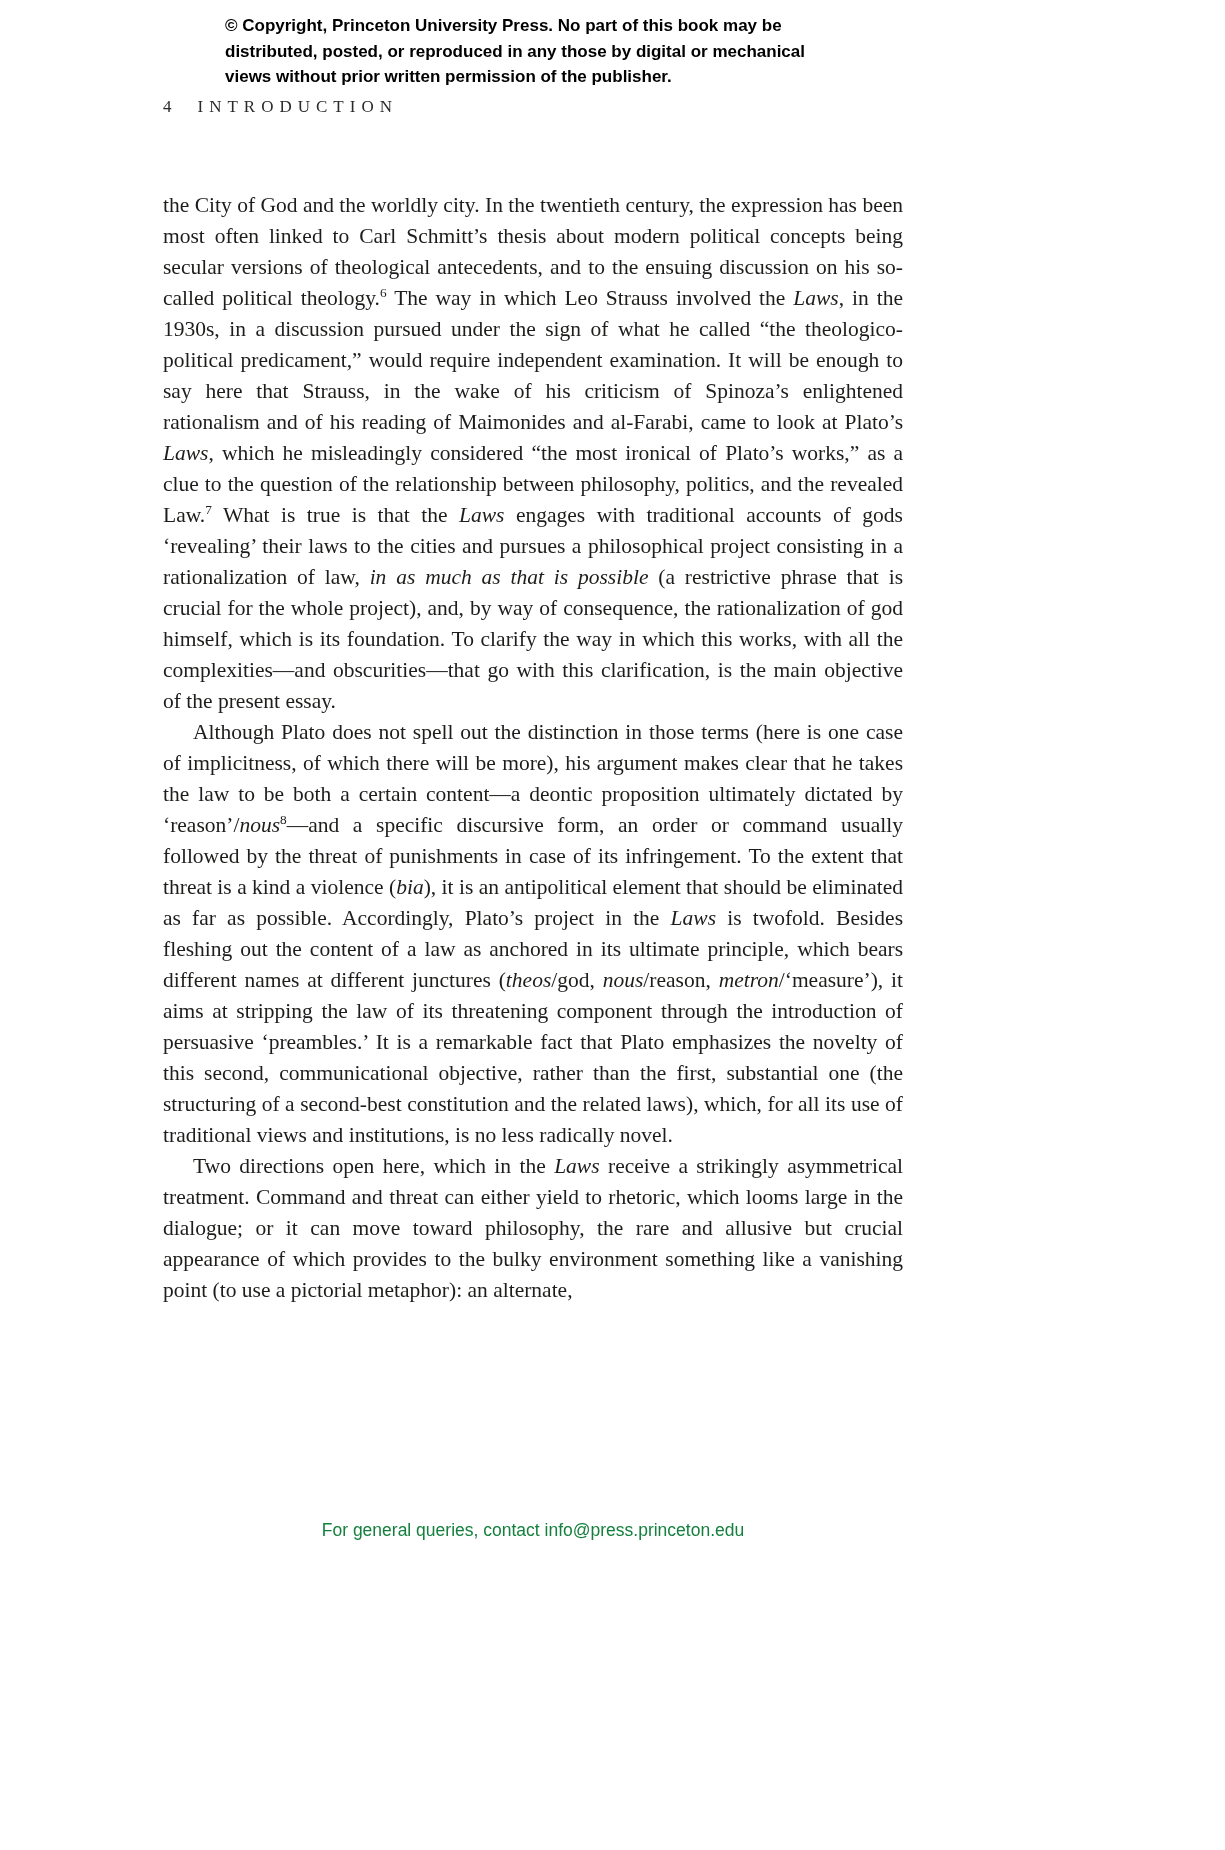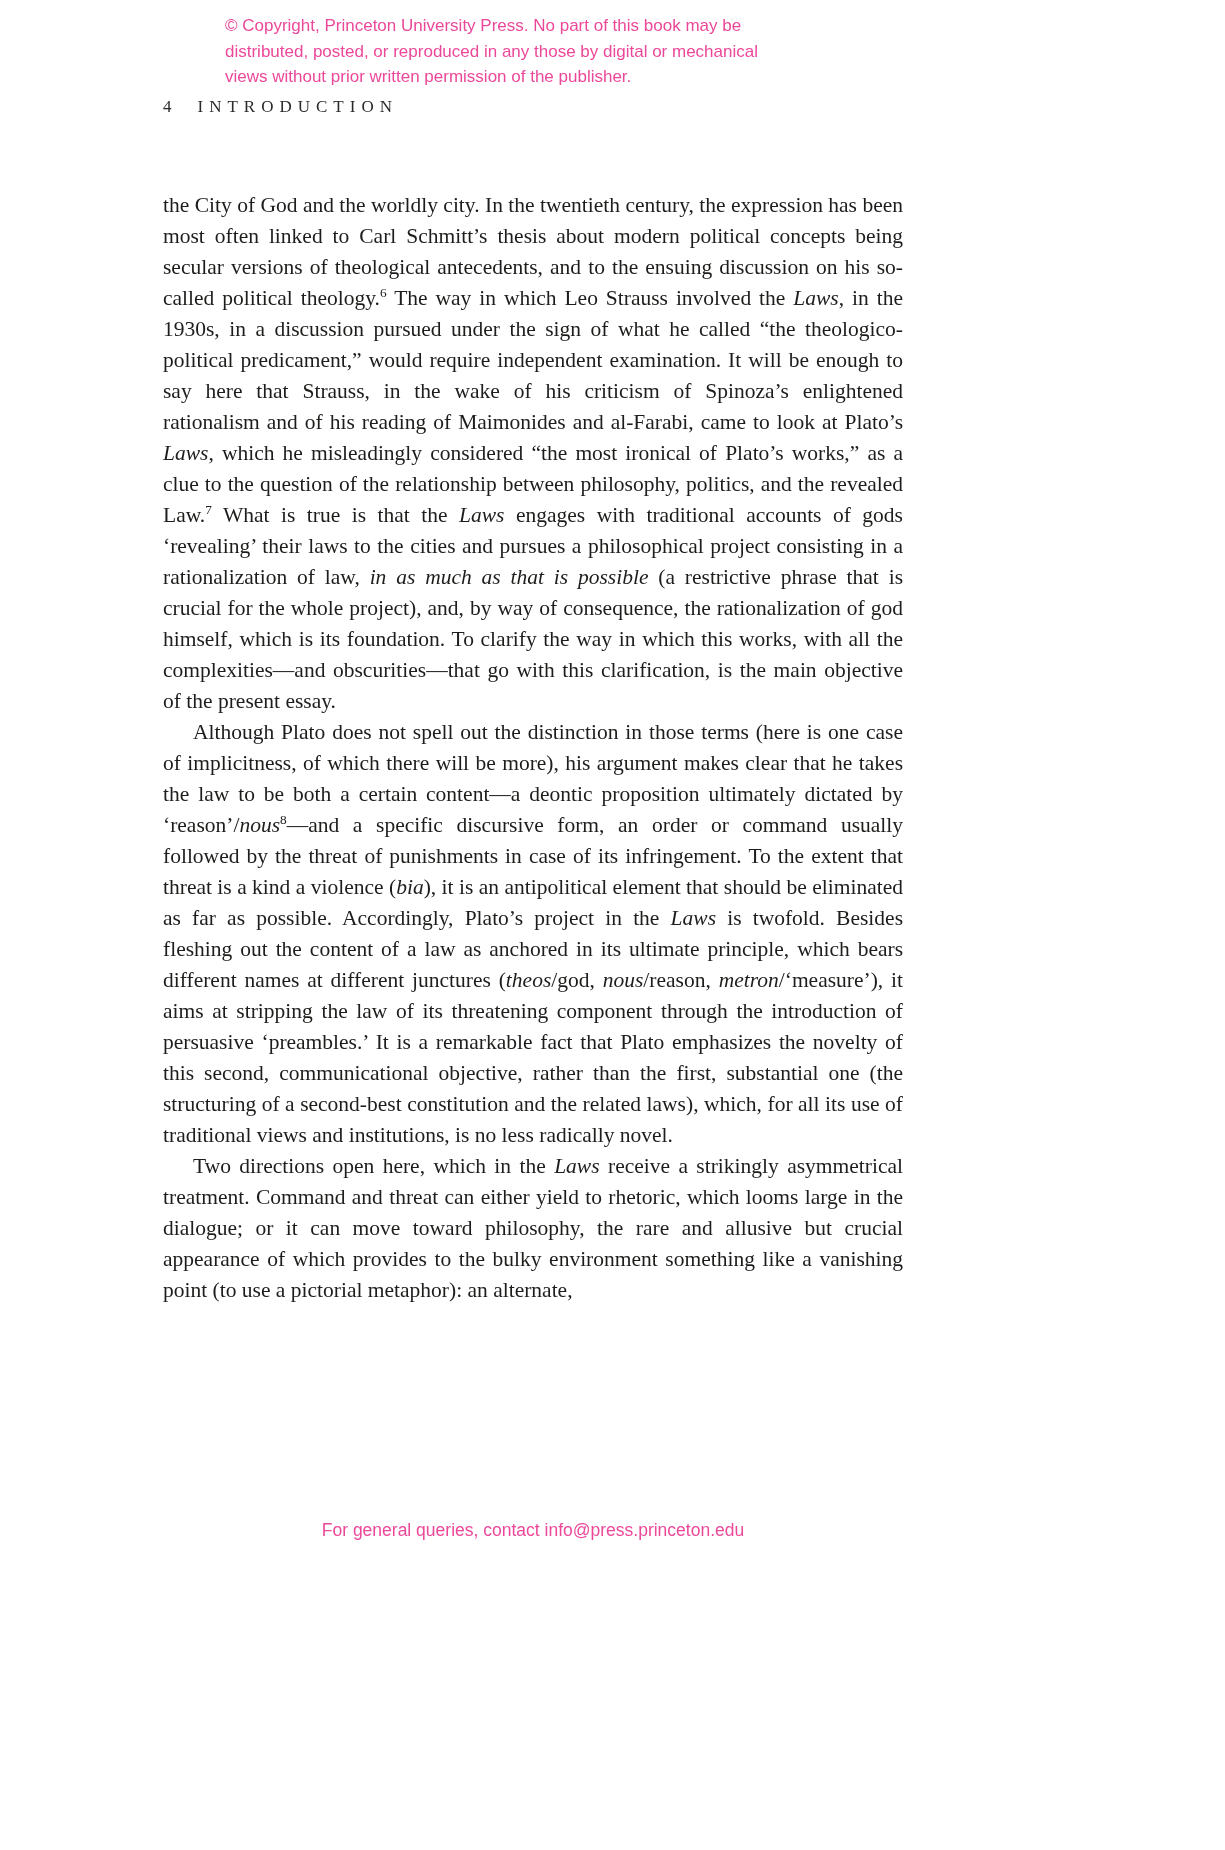--- a/index.html
+++ b/index.html
@@ -18,22 +18,23 @@
     background: #ffffff;
   }
   .copyright {
     position: absolute;
     top: 13px;
     left: 225px;
     width: 620px;
     font-family: "Liberation Sans", sans-serif;
     font-size: 17px;
     line-height: 1.5;
-    color: #ec4899;
+    color: #000000;
     text-align: left;
+    font-weight: bold;
   }
   .running-head {
     position: absolute;
     top: 97px;
     left: 163px;
     width: 740px;
     text-align: left;
     font-family: "Liberation Serif", serif;
     font-size: 17px;
     color: #2a2a2a;
@@ -67,21 +68,21 @@
     line-height: 0;
   }
   .footer {
     position: absolute;
     top: 1520px;
     left: 163px;
     width: 740px;
     text-align: center;
     font-family: "Liberation Sans", sans-serif;
     font-size: 17.5px;
-    color: #ec4899;
+    color: #15803d;
   }
 </style>
 </head>
 <body>
 
 <div class="page">
 
   <div class="copyright">
     <div>© Copyright, Princeton University Press. No part of this book may be</div>
     <div>distributed, posted, or reproduced in any those by digital or mechanical</div>

